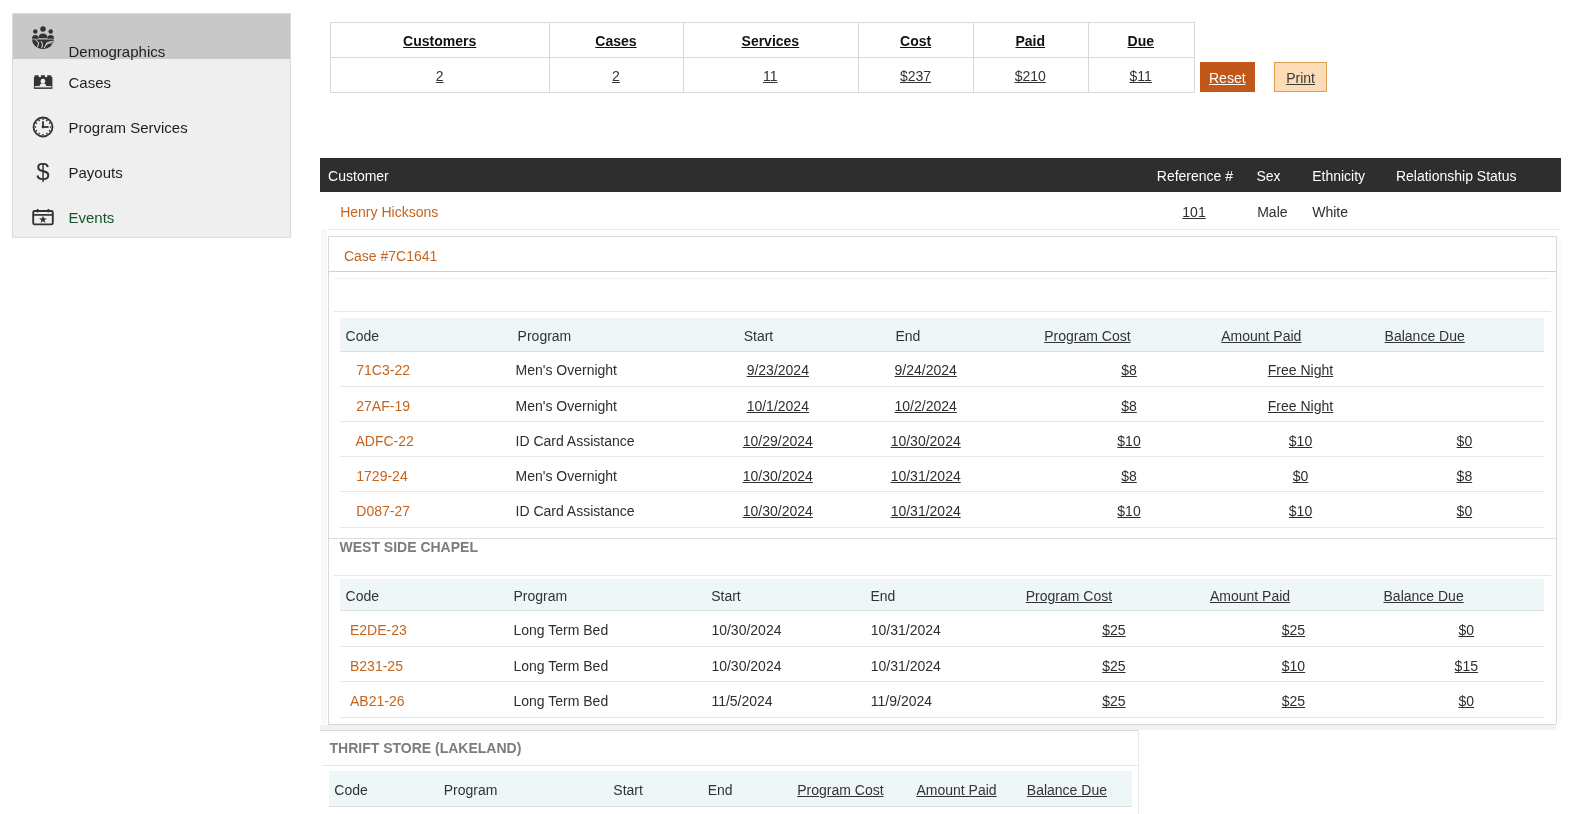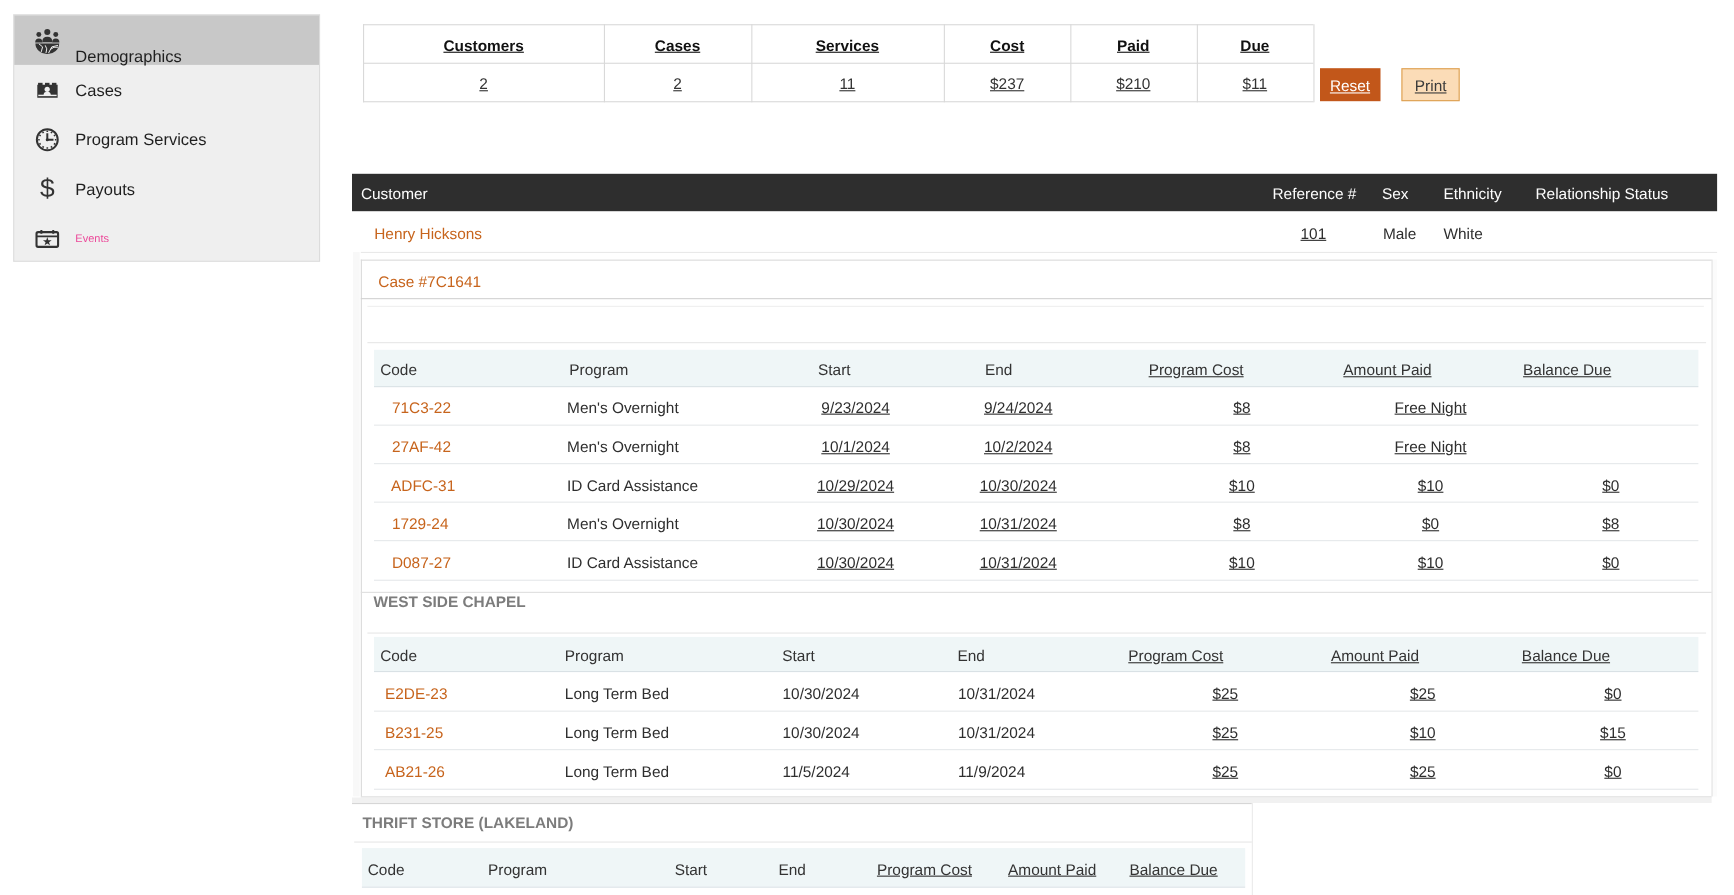--- a/index.html
+++ b/index.html
@@ -79,21 +79,21 @@
 <div style="position:absolute;left:30.5px;top:204.5px;width:24px;height:24px;">
     <svg width="24" height="24" viewBox="0 0 24 24">
 <rect x="2.2" y="6.0" width="19.6" height="13.4" rx="1.4" fill="none" stroke="#333333" stroke-width="1.9"></rect>
 <line x1="2.2" y1="9.9" x2="21.8" y2="9.9" stroke="#333333" stroke-width="1.7"></line>
 <line x1="6.6" y1="4.0" x2="6.6" y2="7.4" stroke="#333333" stroke-width="1.8"></line>
 <line x1="17.4" y1="4.0" x2="17.4" y2="7.4" stroke="#333333" stroke-width="1.8"></line>
 <line x1="10.2" y1="5.8" x2="13.8" y2="5.8" stroke="#333333" stroke-width="1.5"></line>
 <polygon points="12.00,10.55 12.97,13.37 15.95,13.42 13.57,15.21 14.44,18.06 12.00,16.35 9.56,18.06 10.43,15.21 8.05,13.42 11.03,13.37" fill="#333333"></polygon>
 </svg>
   </div>
-<div class="t" style="left:68.5px;top:207.5px;font-size:10px;color:#ec4899;">Events</div>
+<div class="t" style="left:68.5px;top:207.5px;font-size:15px;color:#14532d;">Events</div>
 <div class="hl" style="left:330px;top:22px;width:864px;background:#d9d9d9"></div>
 <div class="hl" style="left:330px;top:57px;width:864px;background:#d9d9d9"></div>
 <div class="hl" style="left:330px;top:92px;width:864px;background:#d9d9d9"></div>
 <div class="vl" style="left:330px;top:22px;height:71px;background:#d9d9d9"></div>
 <div class="vl" style="left:549.4px;top:22px;height:71px;background:#d9d9d9"></div>
 <div class="vl" style="left:682.5px;top:22px;height:71px;background:#d9d9d9"></div>
 <div class="vl" style="left:858.2px;top:22px;height:71px;background:#d9d9d9"></div>
 <div class="vl" style="left:973px;top:22px;height:71px;background:#d9d9d9"></div>
 <div class="vl" style="left:1087.5px;top:22px;height:71px;background:#d9d9d9"></div>
 <div class="vl" style="left:1194px;top:22px;height:71px;background:#d9d9d9"></div>
@@ -144,28 +144,28 @@
 <div class="c" style="left:1087.4px;top:325.6px;color:#333;">Program Cost</div>
 <div class="c" style="left:1261.3px;top:325.6px;color:#333;">Amount Paid</div>
 <div class="c" style="left:1424.7px;top:325.6px;color:#333;">Balance Due</div>
 <div class="t" style="left:356.3px;top:360.35px;color:#c7641c;">71C3-22</div>
 <div class="t" style="left:515.5px;top:360.35px;">Men's Overnight</div>
 <div class="c" style="left:777.8px;top:360.35px;">9/23/2024</div>
 <div class="c" style="left:925.7px;top:360.35px;">9/24/2024</div>
 <div class="c" style="left:1129px;top:360.35px;">$8</div>
 <div class="c" style="left:1300.5px;top:360.35px;">Free Night</div>
 <div class="hl" style="left:340.2px;top:386.1px;width:1204.2px;background:#e5e8ea"></div>
-<div class="t" style="left:356.3px;top:395.5px;color:#c7641c;">27AF-42</div>
+<div class="t" style="left:356.3px;top:395.5px;color:#c7641c;">27AF-19</div>
 <div class="t" style="left:515.5px;top:395.5px;">Men's Overnight</div>
 <div class="c" style="left:777.8px;top:395.5px;">10/1/2024</div>
 <div class="c" style="left:925.7px;top:395.5px;">10/2/2024</div>
 <div class="c" style="left:1129px;top:395.5px;">$8</div>
 <div class="c" style="left:1300.5px;top:395.5px;">Free Night</div>
 <div class="hl" style="left:340.2px;top:420.9px;width:1204.2px;background:#e5e8ea"></div>
-<div class="t" style="left:355.5px;top:430.6px;color:#c7641c;">ADFC-31</div>
+<div class="t" style="left:355.5px;top:430.6px;color:#c7641c;">ADFC-22</div>
 <div class="t" style="left:515.5px;top:430.6px;">ID Card Assistance</div>
 <div class="c" style="left:777.8px;top:430.6px;">10/29/2024</div>
 <div class="c" style="left:925.7px;top:430.6px;">10/30/2024</div>
 <div class="c" style="left:1129px;top:430.6px;">$10</div>
 <div class="c" style="left:1300.5px;top:430.6px;">$10</div>
 <div class="c" style="left:1464.4px;top:430.6px;">$0</div>
 <div class="hl" style="left:340.2px;top:456.3px;width:1204.2px;background:#e5e8ea"></div>
 <div class="t" style="left:356.3px;top:465.70000000000005px;color:#c7641c;">1729-24</div>
 <div class="t" style="left:515.5px;top:465.70000000000005px;">Men's Overnight</div>
 <div class="c" style="left:777.8px;top:465.70000000000005px;">10/30/2024</div>

